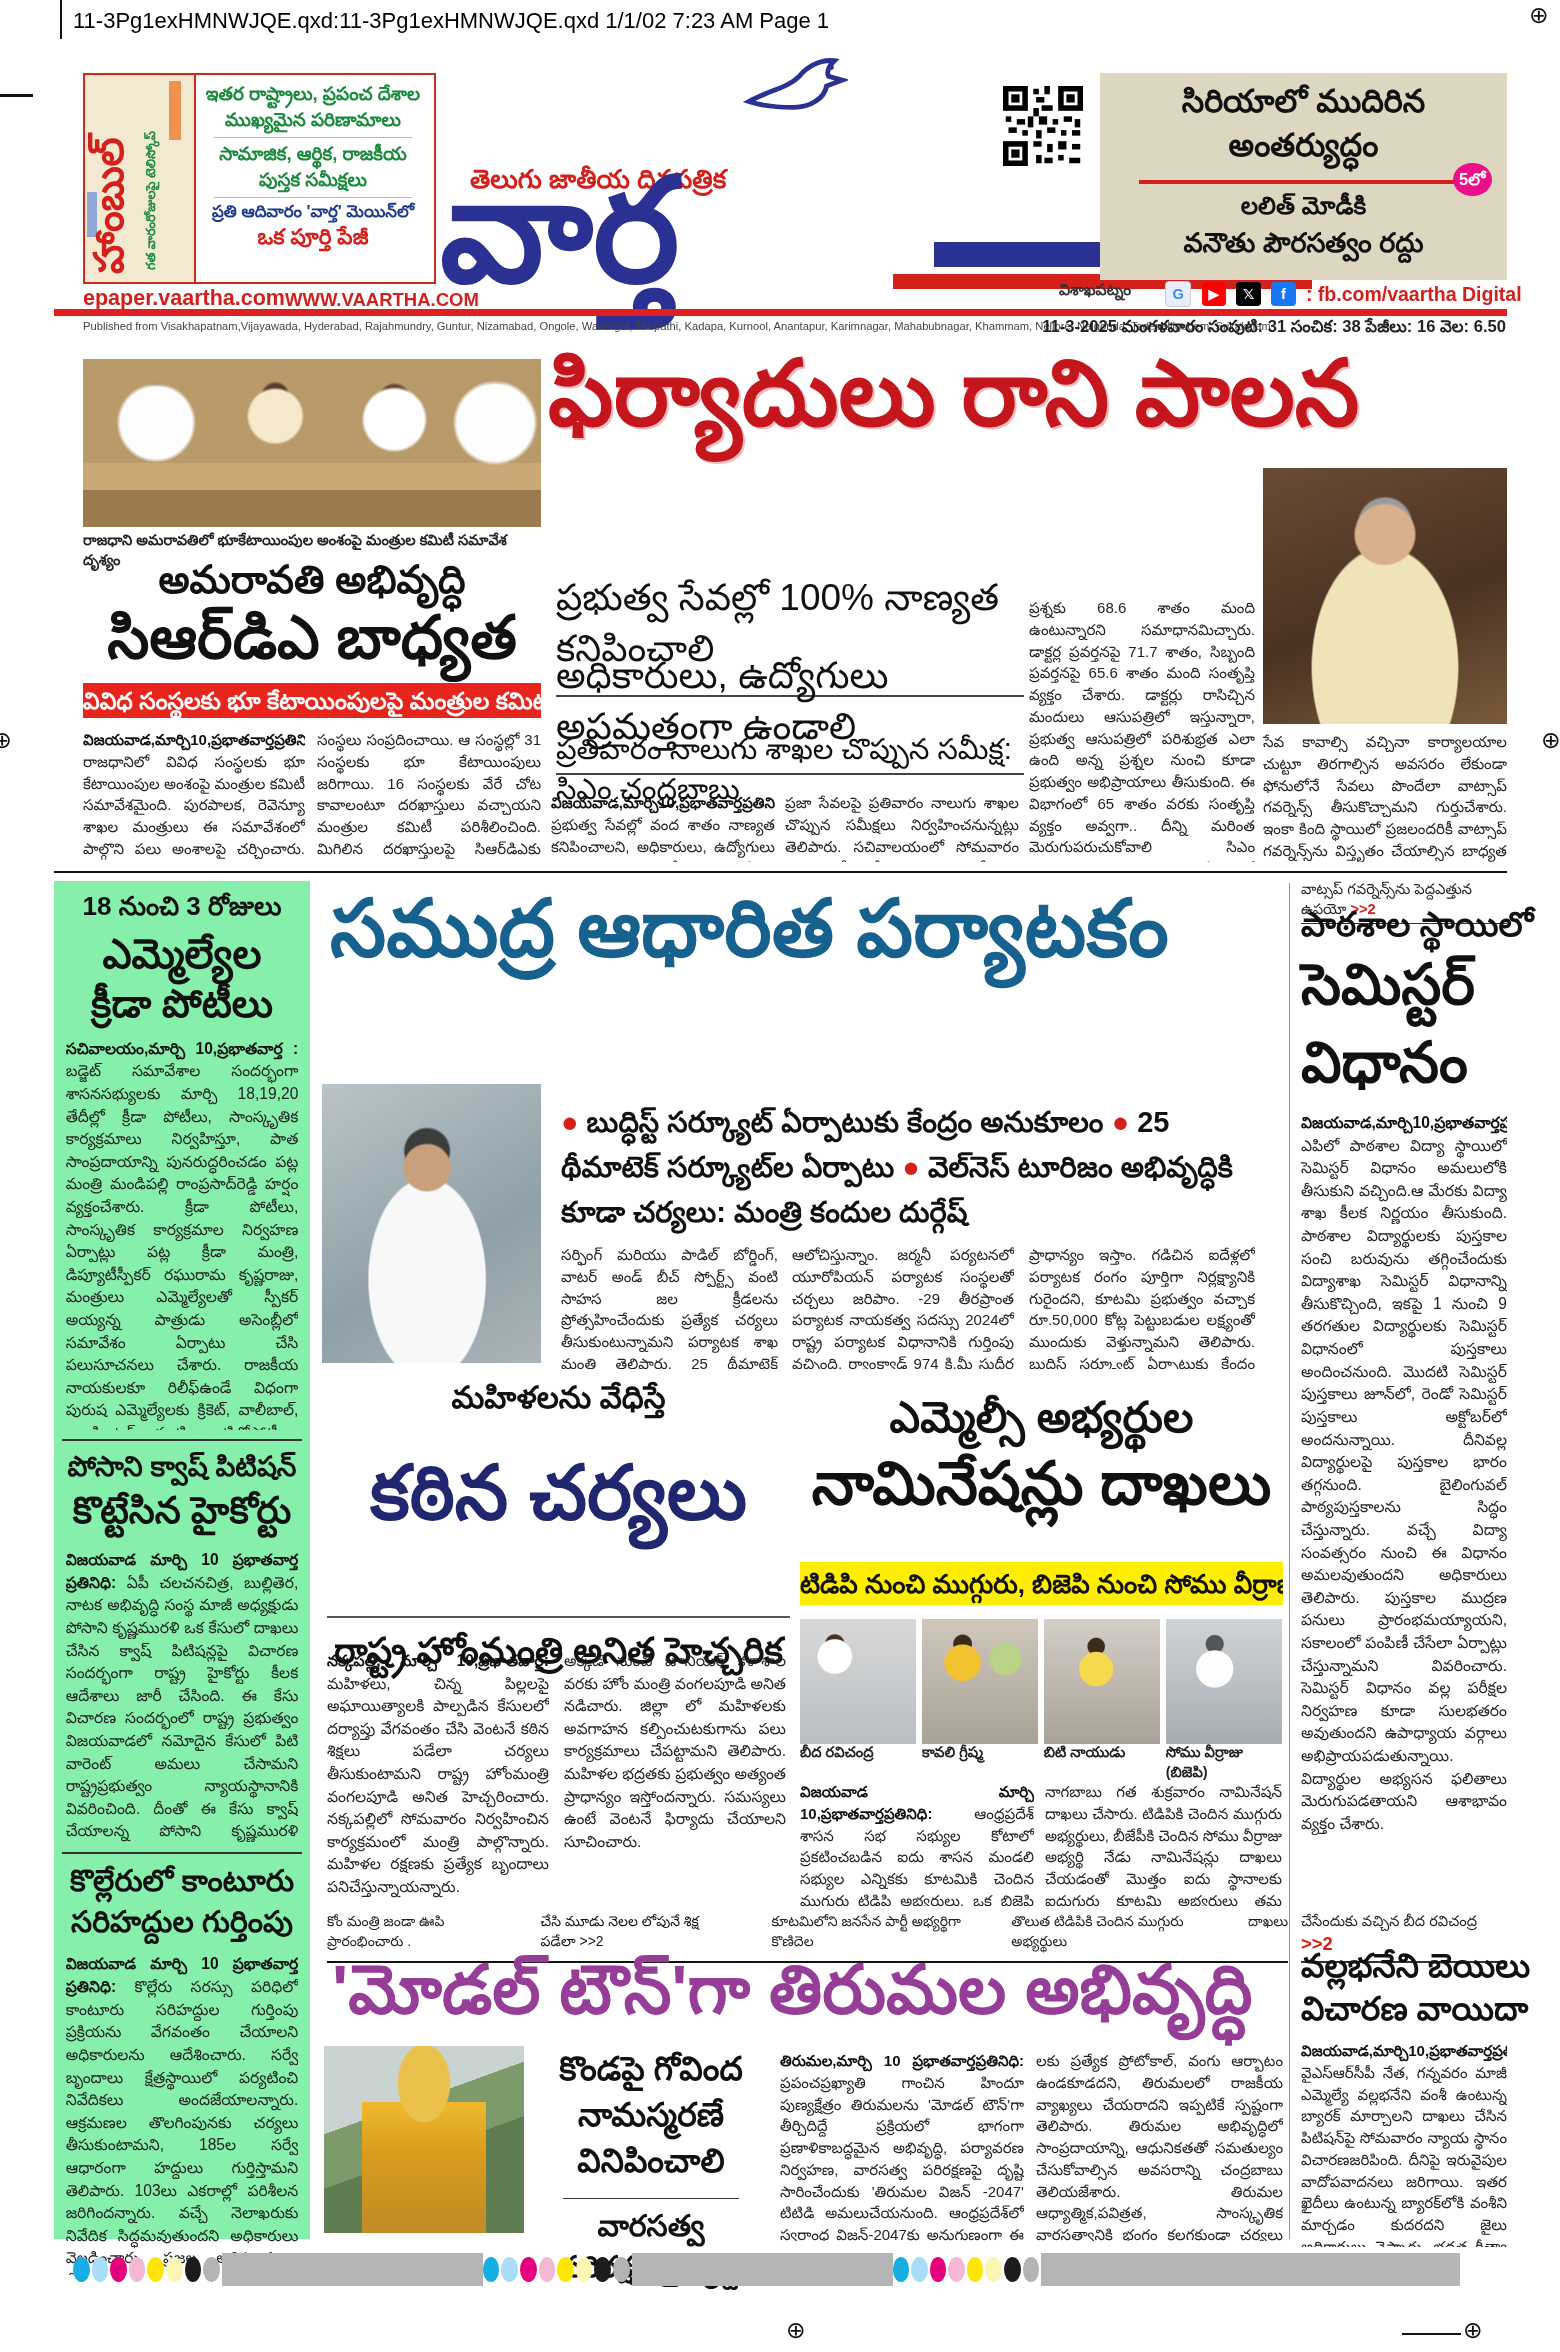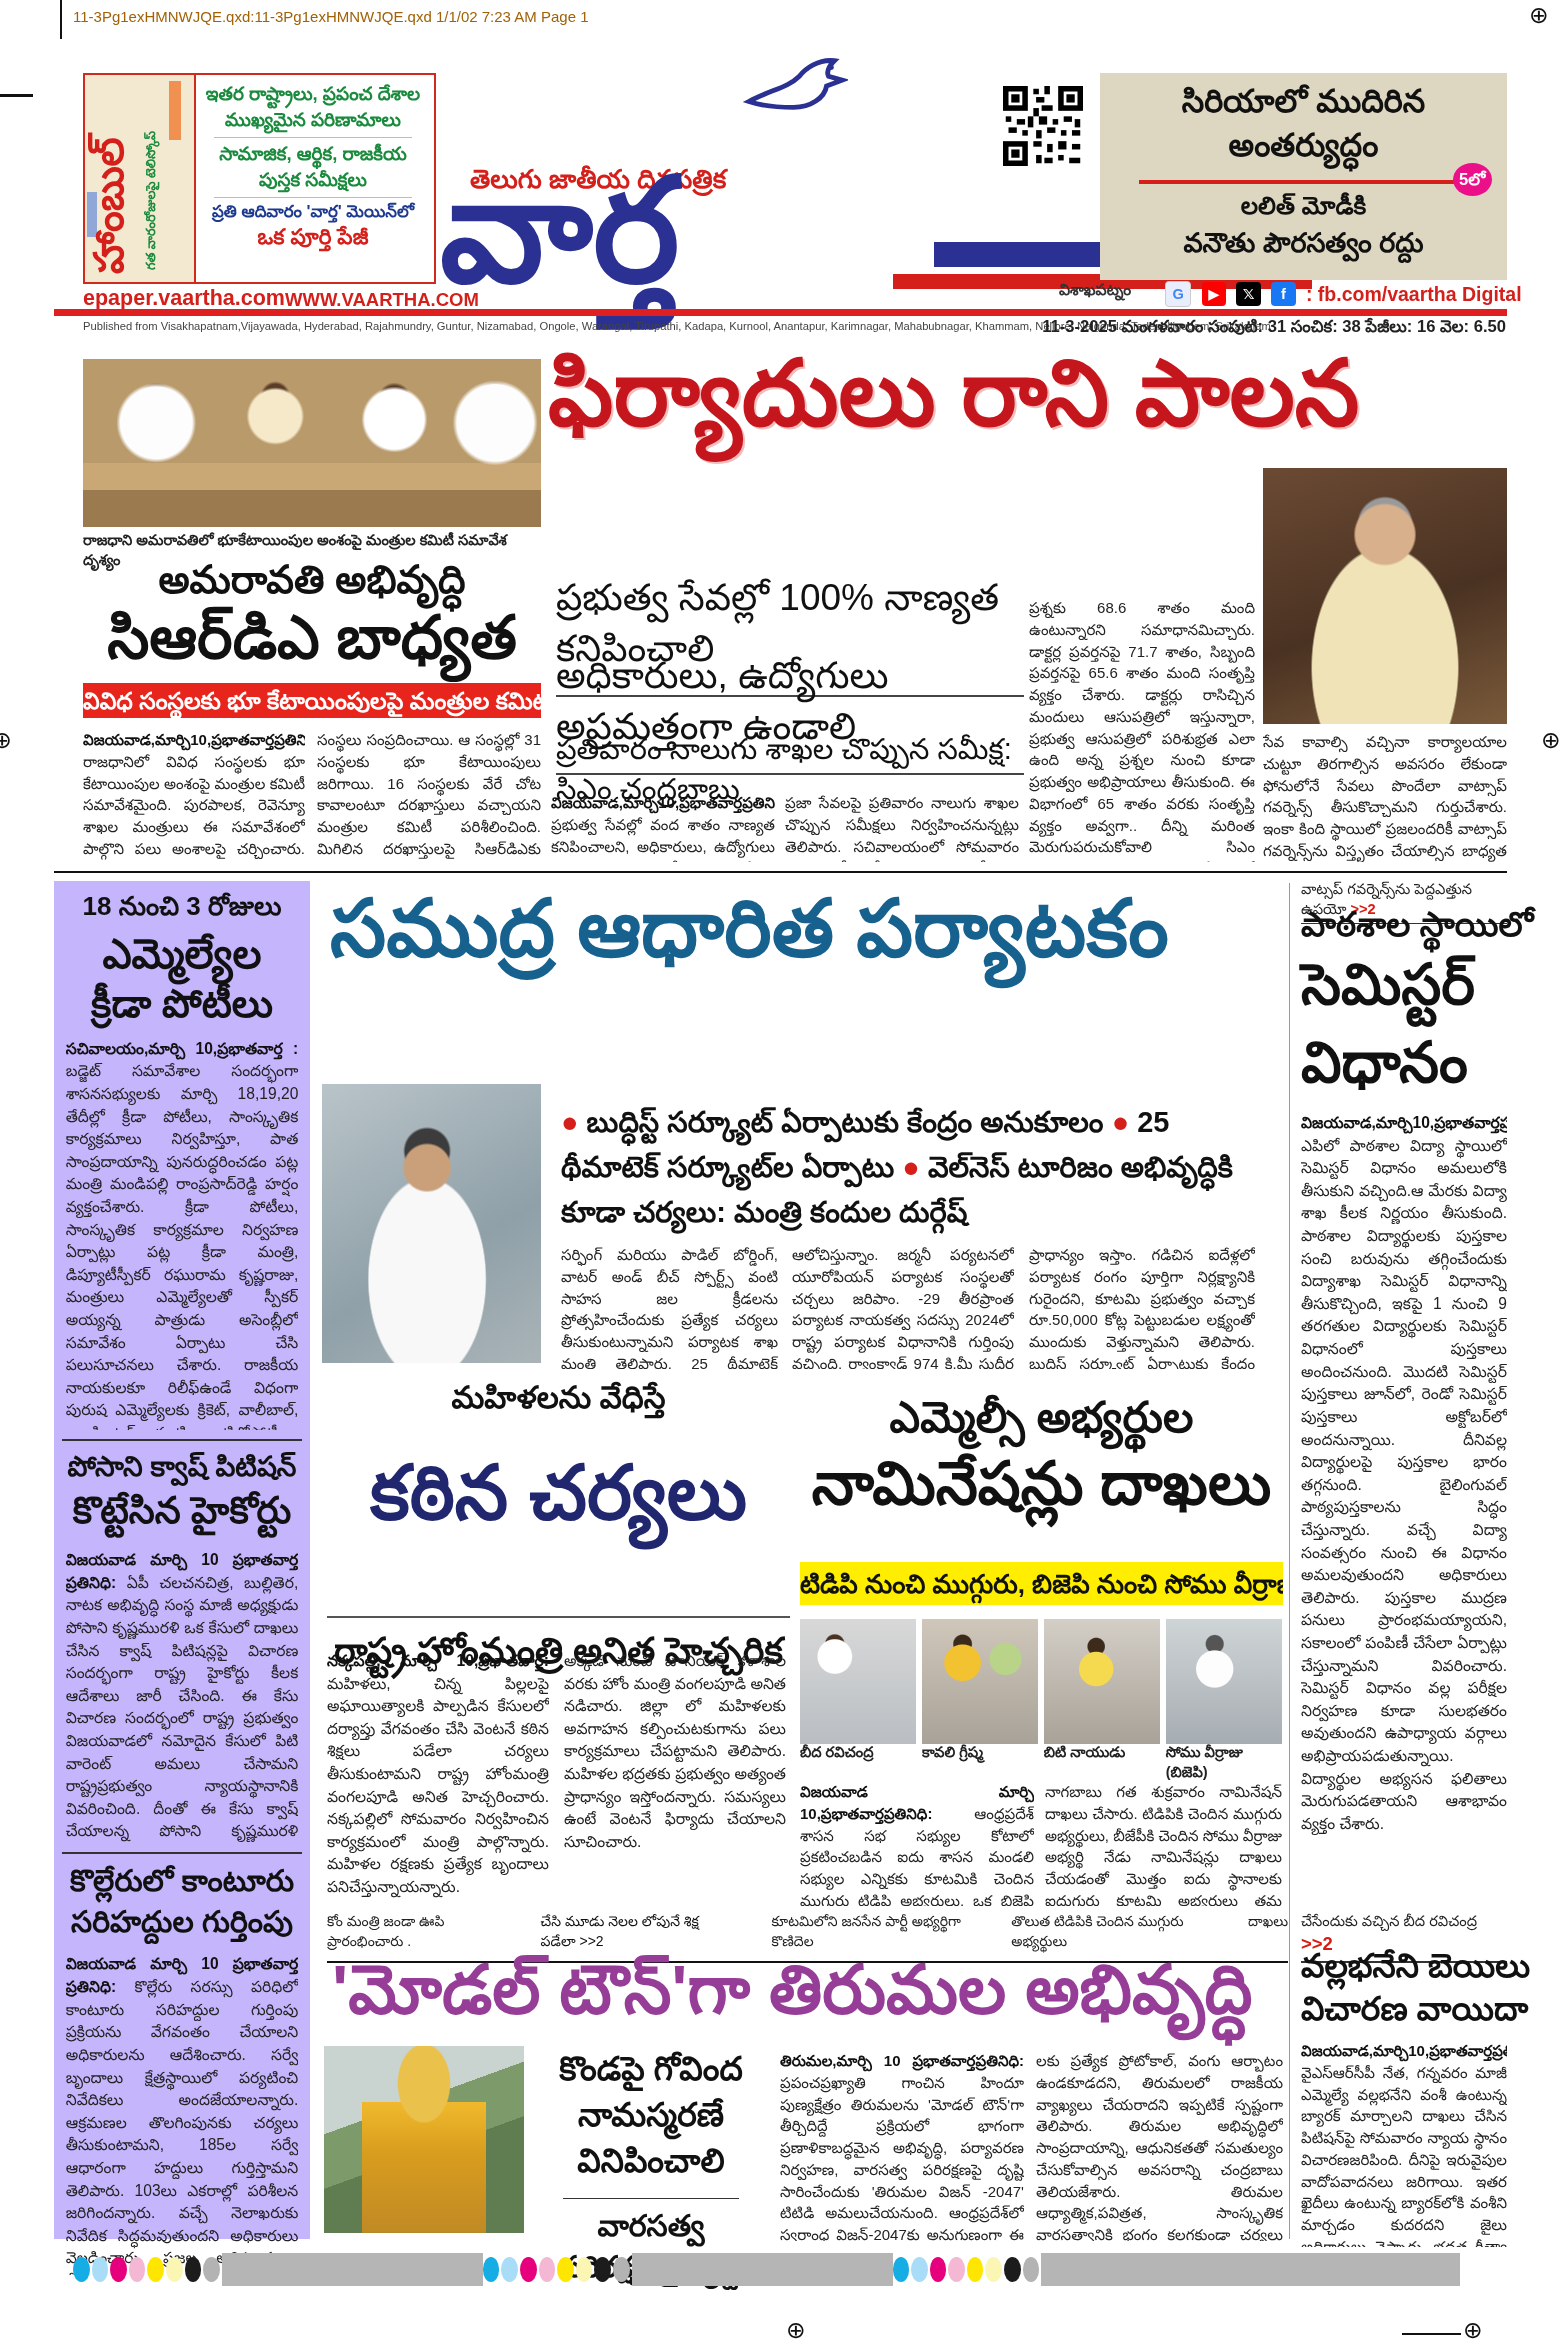--- a/index.html
+++ b/index.html
@@ -25,21 +25,21 @@
   .pinkhr{border:none;border-top:1px solid #e8a7b7;margin:3.9px 17.6px;}
   
   .sico{display:inline-block;width:24.4px;height:24.4px;border-radius:3.9px;margin-right:5.9px;vertical-align:middle;
         text-align:center;line-height:24.4px;font-size:14.6px;color:#fff;font-weight:bold;}
 </style>
 </head>
 <body>
 
 <div id="page">
 
-  <div class="abs" style="left:73px;top:7.8px;font-size:15px;color:#a16207;">11-3Pg1exHMNWJQE.qxd:11-3Pg1exHMNWJQE.qxd  1/1/02  7:23 AM  Page 1</div>
+  <div class="abs" style="left:73px;top:7.8px;font-size:22px;color:#000000;">11-3Pg1exHMNWJQE.qxd:11-3Pg1exHMNWJQE.qxd  1/1/02  7:23 AM  Page 1</div>
   <div class="abs hline" style="left:60px;top:0;width:2px;height:39px;"></div>
   <span class="reg" style="left:1529px;top:3.9px;">⊕</span>
   <div class="abs hline" style="left:0;top:94px;width:33px;height:2.9px;"></div>
   <span class="reg" style="left:-7.8px;top:729px;">⊕</span>
   <span class="reg" style="left:1541px;top:729px;">⊕</span>
   <span class="reg" style="left:786px;top:2319px;">⊕</span>
   <div class="abs hline" style="left:1402px;top:2333px;width:59px;height:2px;"></div>
   <span class="reg" style="left:1463px;top:2319px;">⊕</span>
 
   <div class="abs promo" style="left:83px;top:73px;width:349px;height:207px;">
@@ -167,21 +167,21 @@
       linear-gradient(#b99a6b 0 62%, #c9a875 62% 78%, #9a7a4e 78% 100%);"></div>
   <div class="abs capt" style="left:83px;top:532px;width:458px;">రాజధాని అమరావతిలో భూకేటాయింపుల అంశంపై మంత్రుల కమిటీ సమావేశ దృశ్యం</div>
   <div class="abs ctr bold nw" style="left:83px;top:558px;width:458px;font-size:39px;color:#111;">అమరావతి అభివృద్ధి</div>
   <div class="abs ctr bold nw" style="left:83px;top:603px;width:458px;font-size:60px;color:#111;">సిఆర్‌డిఎ బాధ్యత</div>
   <div class="abs ctr bold" style="left:83px;top:683px;width:458px;height:35px;line-height:37px;background:#e8251c;color:#fff;font-size:23.4px;white-space:nowrap;overflow:hidden;">వివిధ సంస్థలకు భూ కేటాయింపులపై మంత్రుల కమిటీ భేటీ</div>
   <div class="abs jus" style="left:83px;top:729px;width:222px;height:133px;font-size:15px;"><span class="dlbold">విజయవాడ,మార్చి10,ప్రభాతవార్తప్రతినిధి:</span> <span>రాజధానిలో వివిధ సంస్థలకు భూ కేటాయింపుల అంశంపై మంత్రుల కమిటీ సమావేశమైంది. పురపాలక, రెవెన్యూ శాఖల మంత్రులు ఈ సమావేశంలో పాల్గొని పలు అంశాలపై చర్చించారు. కొత్తగా వచ్చిన దరఖాస్తులపై కమిటీ భేటీలో చర్చ జరిగింది. నగరోత్సవ రాజధానిలో భూముల కేటాయింపునకు సంబంధించి 130</span></div>
   <div class="abs jus" style="left:317px;top:729px;width:224px;height:133px;font-size:15px;"><span>సంస్థలు సంప్రదించాయి. ఆ సంస్థల్లో 31 సంస్థలకు భూ కేటాయింపులు జరిగాయి. 16 సంస్థలకు వేరే చోట కావాలంటూ దరఖాస్తులు వచ్చాయని మంత్రుల కమిటీ పరిశీలించింది. మిగిలిన దరఖాస్తులపై సిఆర్‌డిఎకు బాధ్యత అప్పగించాలని నిర్ణయించారు. గత భేటీలో తీసుకున్న నిర్ణయాలను మంత్రులు సమీక్షించారు.</span> </div>
 
   <div class="hline" style="left:54px;top:871px;width:1453px;height:2px;"></div>
 
-  <div class="abs" style="left:54px;top:881px;width:256px;height:1358px;background:#c4b5fd;padding:0;">
+  <div class="abs" style="left:54px;top:881px;width:256px;height:1358px;background:#86efac;padding:0;">
     <div style="padding:9.8px 11.7px 0 11.7px;">
       <div class="ctr bold" style="font-size:26px;color:#111;">18 నుంచి 3 రోజులు</div>
       <div class="ctr bold" style="font-size:41px;color:#111;line-height:1.3;">ఎమ్మెల్యేల</div>
       <div class="ctr bold nw" style="font-size:39px;color:#111;line-height:1.2;">క్రీడా పోటీలు</div>
       <div class="jus" style="font-size:15.6px;height:392px;margin-top:9.8px;"><span class="dlbold">సచివాలయం,మార్చి 10,ప్రభాతవార్త :</span> <span>బడ్జెట్ సమావేశాల సందర్భంగా శాసనసభ్యులకు మార్చి 18,19,20 తేదీల్లో క్రీడా పోటీలు, సాంస్కృతిక కార్యక్రమాలు నిర్వహిస్తూ, పాత సాంప్రదాయాన్ని పునరుద్ధరించడం పట్ల మంత్రి మండిపల్లి రాంప్రసాద్‌రెడ్డి హర్షం వ్యక్తంచేశారు. క్రీడా పోటీలు, సాంస్కృతిక కార్యక్రమాల నిర్వహణ ఏర్పాట్లు పట్ల క్రీడా మంత్రి, డిప్యూటీస్పీకర్ రఘురామ కృష్ణరాజు, మంత్రులు ఎమ్మెల్యేలతో స్పీకర్ అయ్యన్న పాత్రుడు అసెంబ్లీలో సమావేశం ఏర్పాటు చేసి పలుసూచనలు చేశారు. రాజకీయ నాయకులకూ రిలీఫ్‌ఉండే విధంగా పురుష ఎమ్మెల్యేలకు క్రికెట్, వాలీబాల్, బ్యాడ్మింటన్ వంటి వాటిలోపోటీలు, మహిళా ఎమ్మెల్యేకు బ్యాడ్మింటన్, త్రోబాల్, టెన్నీ కాయిట్, టగ్ ఆఫ్ వార్, వందమీటర్లు పరుగుపందెం వంటివి పాటలు, నాటకాలు, స్కిట్లు, నృత్యం, సోలో అభినయం తదితర సాంస్కృతిక కార్యక్రమాలపై సమావేశంలో చర్చించారు. 20న రాత్రి సిఎం చంద్రబాబు ఆధ్వర్యంలో బహుమతి ప్రధానోత్సవం ఉంటుందన్నారు.</span></div>
       <div style="border-top:2px solid #333;margin:9.8px -3.9px;"></div>
       <div class="ctr bold nw" style="font-size:28px;color:#111;">పోసాని క్వాష్ పిటిషన్</div>
       <div class="ctr bold nw" style="font-size:37px;color:#111;">కొట్టేసిన హైకోర్టు</div>
       <div class="jus" style="font-size:15.6px;height:293px;margin-top:7.8px;"><span class="dlbold">విజయవాడ మార్చి 10 ప్రభాతవార్త ప్రతినిధి:</span> <span>ఏపీ చలచనచిత్ర, బుల్లితెర, నాటక అభివృద్ధి సంస్థ మాజీ అధ్యక్షుడు పోసాని కృష్ణమురళి ఒక కేసులో దాఖలు చేసిన క్వాష్ పిటిషన్లపై విచారణ సందర్భంగా రాష్ట్ర హైకోర్టు కీలక ఆదేశాలు జారీ చేసింది. ఈ కేసు విచారణ సందర్భంలో రాష్ట్ర ప్రభుత్వం విజయవాడలో నమోదైన కేసులో పిటి వారెంట్ అమలు చేసామని రాష్ట్రప్రభుత్వం న్యాయస్థానానికి వివరించింది. దీంతో ఈ కేసు క్వాష్ చేయాలన్న పోసాని కృష్ణమురళి పిటిషన్‌ను హైకోర్టు డిస్మిస్ చేసింది. హైకోర్టు ఇక విజయనగరం, గుంటూరు అల్లూరి సీతారామరాజు జిల్లా పోలీసులు నమోదు చేసిన కేసుల్లో 34 బిఎన్ఎస్ ప్రకారం నోటీసు ఇవ్వాలని న్యాయస్థానం ఆదేశాలు జారీ చేసింది. మరోవైపు విశాఖలో నమోదైన కేసు క్వాష్ చేయాలన్న పోసాని కృష్ణమురళి పిటిషన్‌పై విచా</span> </div>
       <div style="border-top:2px solid #333;margin:9.8px -3.9px;"></div>

